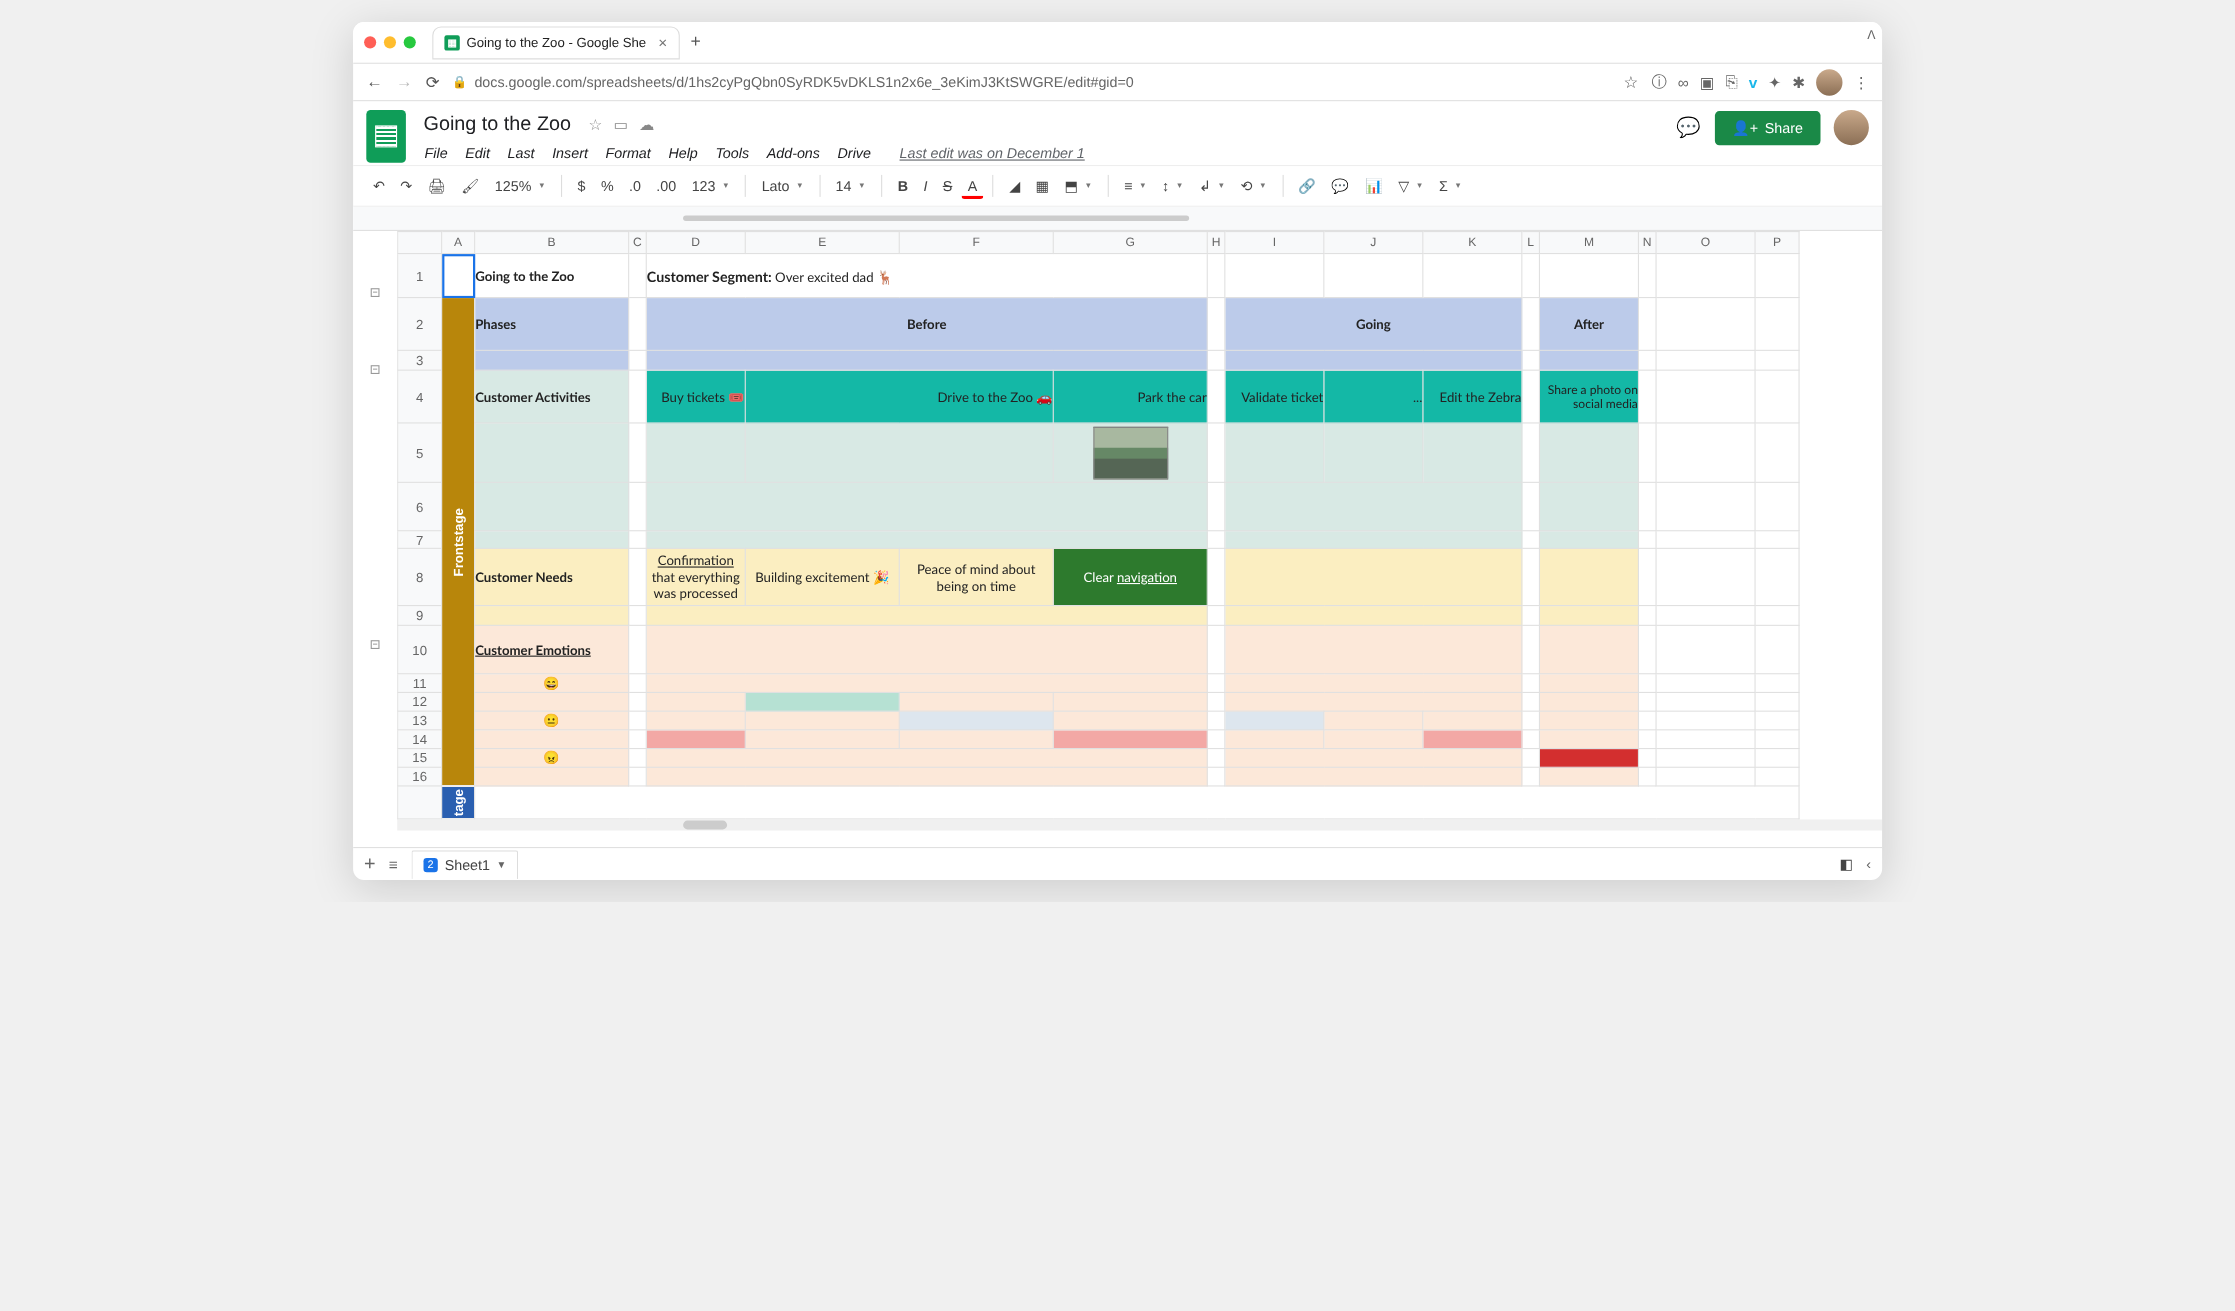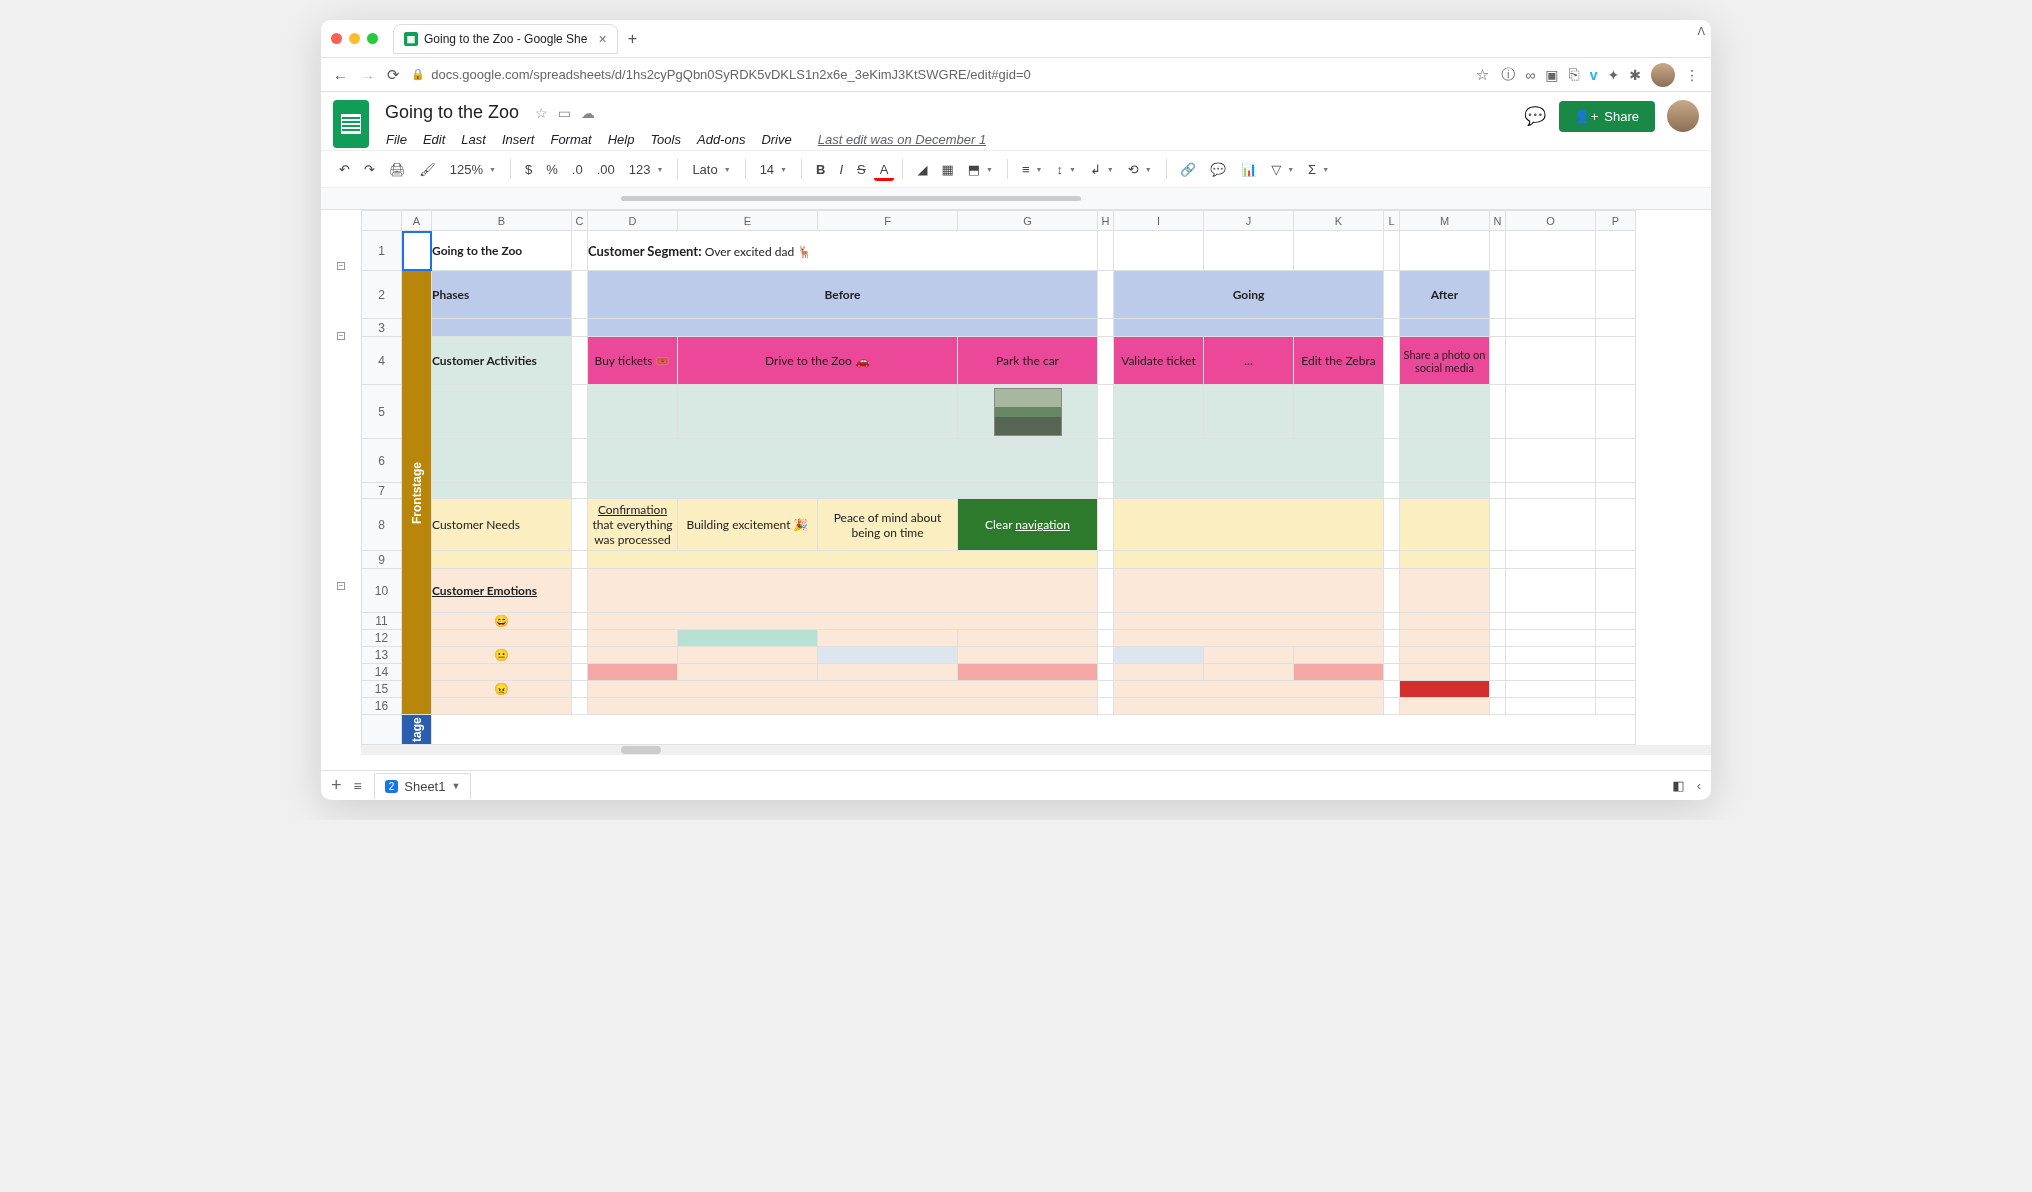--- a/index.html
+++ b/index.html
@@ -49,22 +49,22 @@
 .grid th, .grid td { border: 1px solid #e0e0e0; font-size: 12px; padding: 0; vertical-align: middle; }
 .grid th { background: #f8f9fa; color: #666; font-weight: normal; height: 20px; text-align: center; font-size: 11px; }
 .col-corner { width:40px;}
 .row-label { background:#f8f9fa; color:#666; text-align:center; font-size:11px;}
 .cell { padding: 4px 6px; font-family: 'Lato', Arial, sans-serif; color:#222;}
 .big-title { font-size: 18px; font-weight: bold; font-family: 'Lato', Arial, sans-serif;}
 .seg-label { font-weight:bold; font-size:13px;}
 .phase-head { background:#bccbea; font-weight:bold; font-size:15px; text-align:center;}
 .phase-label { background:#bccbea; font-weight:bold; font-size:16px; padding-left:8px;}
 .act-head { background:#d8e9e4; font-weight:bold; font-size:15px; padding-left:8px;}
-.act-cell { background:#ec4899; text-align:center; font-size:13px;}
-.needs-head { background:#fbeec1; font-weight:normal; font-size:15px; padding-left:8px;}
+.act-cell { background:#14b8a6; text-align:right; font-size:13px;}
+.needs-head { background:#fbeec1; font-weight:bold; font-size:15px; padding-left:8px;}
 .needs-cell { background:#fbeec1; text-align:center; font-size:12px;}
 .needs-green { background:#2d7a2d; color:#fff; text-align:center; font-size:13px;}
 .emo-head { background:#fce8d9; font-weight:bold; font-size:15px; padding-left:8px;text-decoration:underline;}
 .emo-row { background:#fce8d9;}
 .pink-bar { background:#f3a8a5;}
 .red-bar { background:#d32f2f;}
 .teal-bar { background:#b6e1d3;}
 .ltblue-bar { background:#dde6ee;}
 .frontstage { background:#b8860b; color:#fff; writing-mode:vertical-rl; transform:rotate(180deg); text-align:center; font-weight:bold; font-size:13px;}
 .backstage { background:#2a5fb0; color:#fff; writing-mode:vertical-rl; transform:rotate(180deg); text-align:center; font-weight:bold; font-size:12px;}

